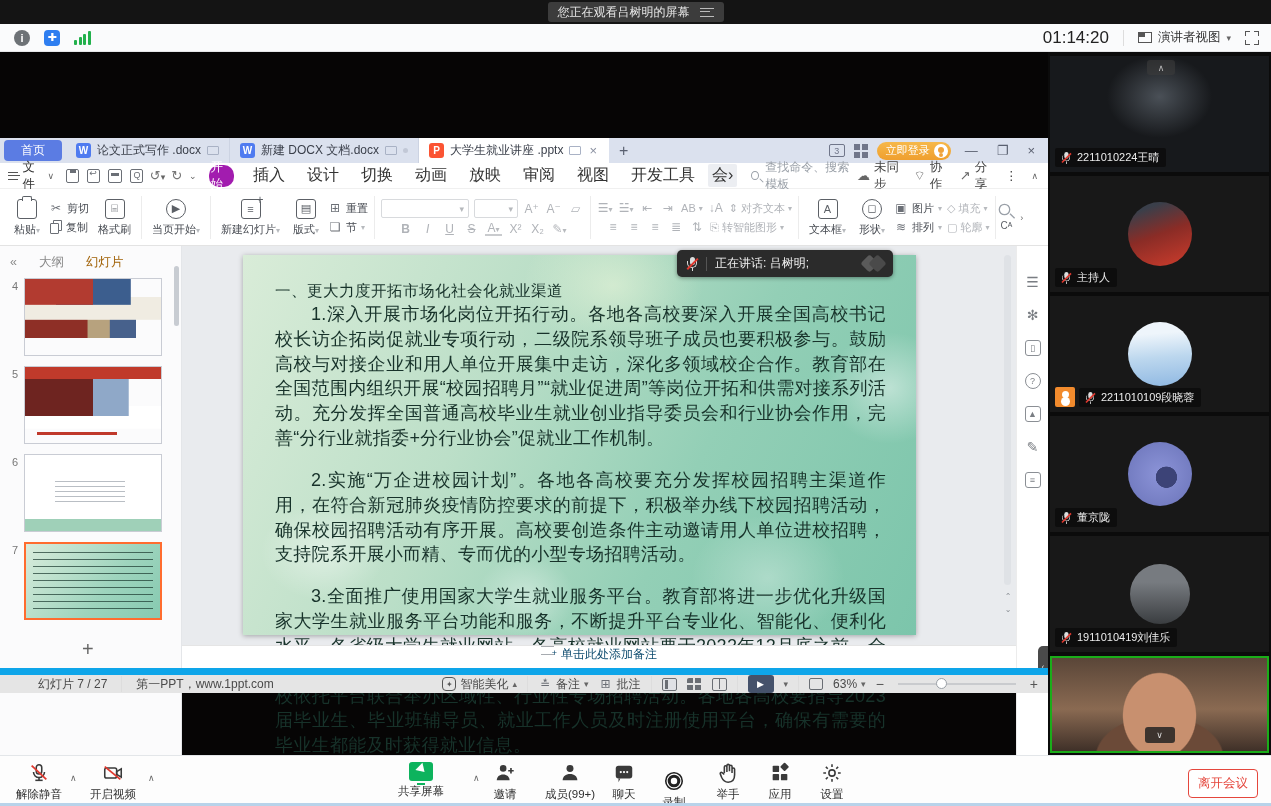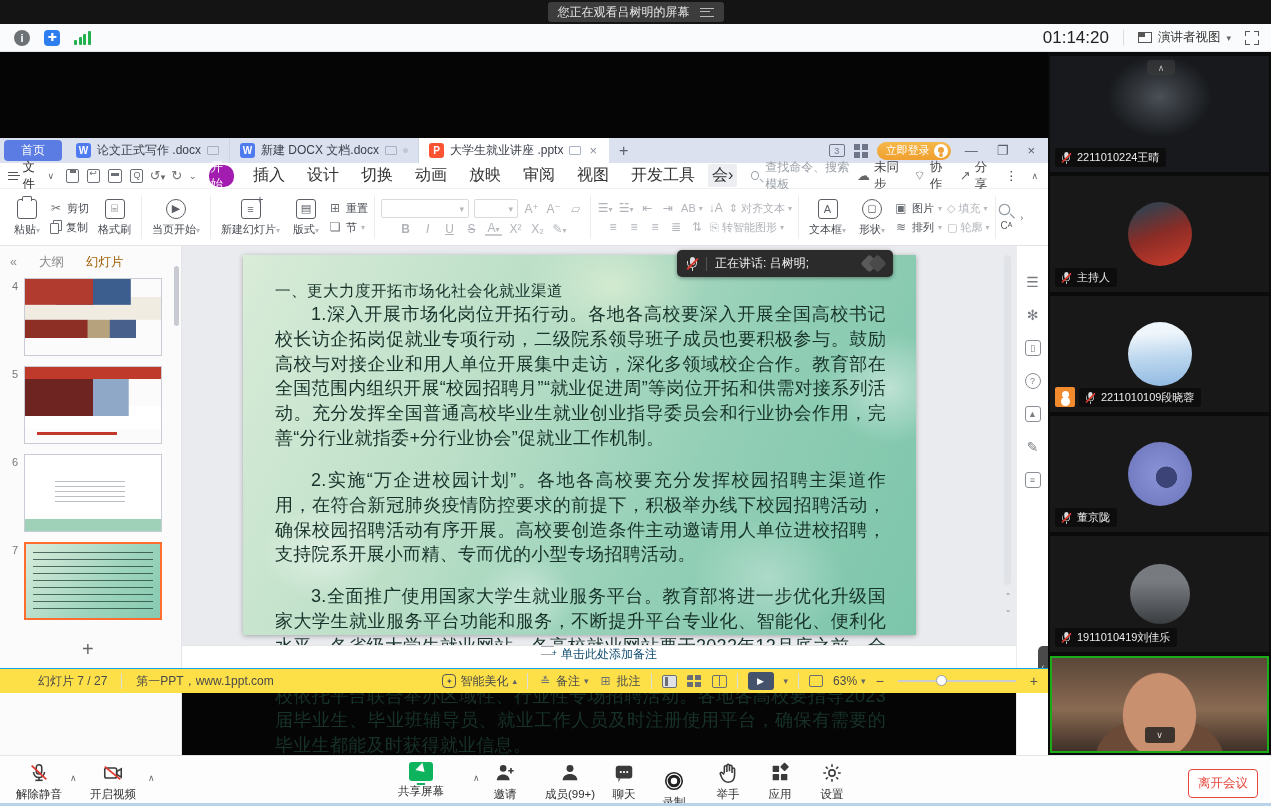--- a/index.html
+++ b/index.html
@@ -157,21 +157,21 @@
 
 .rstrip{left:1016px;top:108px;width:32px;height:537px;background:#fff;border-left:1px solid #ececec;display:flex;flex-direction:column;align-items:center;padding-top:28px;gap:17px;color:#7a7e83;font-size:13px}
 .rs-ico{width:16px;height:16px;display:flex;align-items:center;justify-content:center;border:1.3px solid #8b8f95;border-radius:3px;font-size:9px}
 .rs-ico.nob{border:0;font-size:14px}
 .darktab{left:1038px;top:508px;width:10px;height:42px;background:#4a4a4a;border-radius:5px 0 0 5px;color:#ddd;font-size:9px;display:flex;align-items:center;justify-content:center}
 .rs-dots{position:absolute;left:1022px;top:645px;color:#9aa0a6;font-size:13px;letter-spacing:2px}
 
 .notesbar{left:182px;top:507px;width:834px;height:23px;background:#fff;border-top:1px solid #e5e5e5;display:flex;justify-content:center;gap:7px;color:#0c4a6e;font-size:12px}
 .nico{width:13px;height:9px;border-top:1.4px solid #a7abb0;border-bottom:1.4px solid #a7abb0;position:relative}
 .nico:after{content:"+";position:absolute;right:-3px;top:1px;font-size:9px}
-.statusbar{left:0;top:530px;width:1048px;height:25px;background:#fde047;border-top:1px solid #0ea5e9;display:flex;align-items:center;color:#4a4a4a;font-size:12px}
+.statusbar{left:0;top:530px;width:1048px;height:25px;background:#e5e5e5;border-top:7px solid #0ea5e9;display:flex;align-items:center;color:#4a4a4a;font-size:12px}
 .sb-left{display:flex;align-items:center;gap:14px;padding-left:38px}
 .sb-right{margin-left:auto;display:flex;align-items:center;gap:10px;padding-right:10px}
 .sb-it{display:flex;align-items:center;gap:4px;white-space:nowrap}
 .vico{width:15px;height:13px;border:1.4px solid #6a6e74;border-radius:2px;position:relative}
 .vico.norm{background:#dfe1e5}
 .vico.norm:after{content:"";position:absolute;left:2px;top:1px;width:3px;height:9px;background:#6a6e74}
 .vico.grid2{border:0;background:
  linear-gradient(#6a6e74 0 0) 0 0/6px 5px no-repeat,
  linear-gradient(#6a6e74 0 0) 8px 0/6px 5px no-repeat,
  linear-gradient(#6a6e74 0 0) 0 7px/6px 5px no-repeat,

